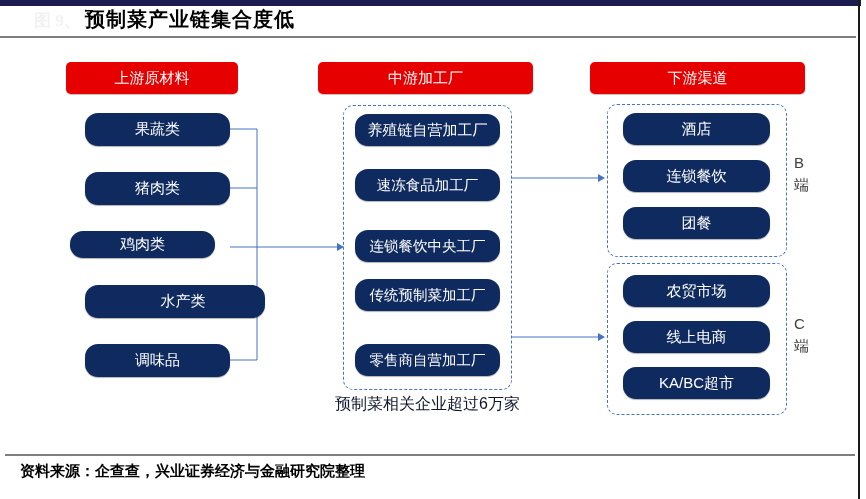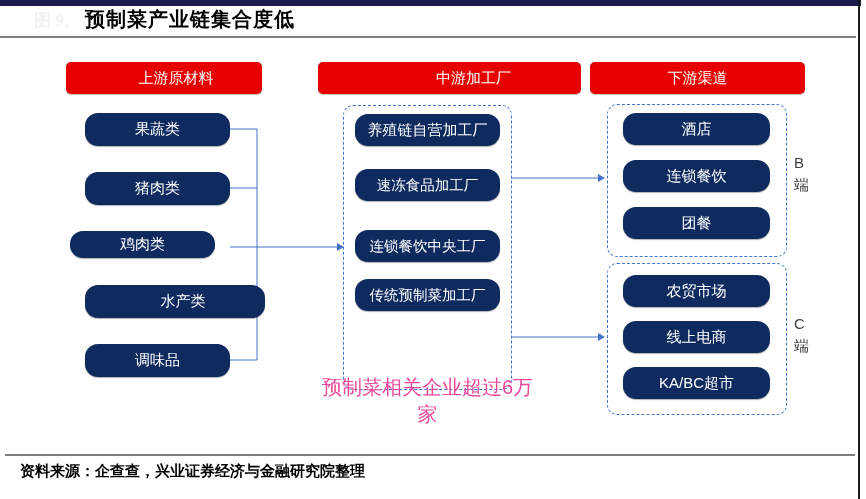--- a/index.html
+++ b/index.html
@@ -12,32 +12,32 @@
 
   .figure-label{position:absolute;left:34px;top:9px;font-size:17px;color:#f2f2f2;
     font-family:"Liberation Serif",serif;font-weight:bold;}
   .page-title{position:absolute;left:85px;top:6px;font-size:20px;font-weight:bold;color:#000;
     font-family:"Liberation Serif",serif;letter-spacing:1px;}
   .title-rule{position:absolute;left:0;top:36px;width:856px;height:2px;background:var(--divider_gray,#7f7f7f);}
 
   .col-header{position:absolute;height:32px;background:var(--header_red,#e60000);
     color:#fff;font-size:15px;border-radius:5px;display:flex;align-items:center;justify-content:center;
     box-shadow:0 1px 1px rgba(0,0,0,0.25);}
-  .hdr-up{left:66px;top:62px;width:172px;padding-left:24px;}
-  .hdr-mid{left:318px;top:62px;width:215px;padding-left:48px;}
+  .hdr-up{left:66px;top:62px;width:172px;}
+  .hdr-mid{left:318px;top:62px;width:215px;}
   .hdr-down{left:590px;top:62px;width:215px;}
 
   .navy-box{position:absolute;background:var(--box_navy,#0e2a5e);color:#fff;font-size:15px;
     border-radius:13px;display:flex;align-items:center;justify-content:center;
     box-shadow:0 1px 1px rgba(0,0,0,0.3);}
 
   .dashed-group{position:absolute;border:1.5px dashed var(--connector_blue,#4472c4);border-radius:10px;}
 
-  .mid-caption{position:absolute;left:320px;top:374px;width:215px;text-align:center;
-    font-size:20px;color:#ec4899;}
+  .mid-caption{position:absolute;left:320px;top:394px;width:215px;text-align:center;
+    font-size:16px;color:#0f172a;}
 
   .side-label{position:absolute;font-size:15px;color:#404040;white-space:pre-line;line-height:1.45;}
 
   .bottom-rule{position:absolute;left:5px;top:454px;width:850px;height:2px;background:var(--divider_gray,#7f7f7f);}
   .source-line{position:absolute;left:20px;top:462px;font-size:15px;font-weight:bold;color:#000;
     font-family:"Liberation Serif",serif;}
 
   svg.connectors{position:absolute;left:0;top:0;width:866px;height:499px;pointer-events:none;}
 </style>
 </head>
@@ -78,20 +78,21 @@
   <div class="navy-box" style="left:85px;top:172px;width:145px;height:33px;">猪肉类</div>
   <div class="navy-box" style="left:70px;top:231px;width:145px;height:27px;text-align:center;">鸡肉类</div>
   <div class="navy-box" style="left:85px;top:285px;width:164px;height:33px;padding-left:16px;">水产类</div>
   <div class="navy-box" style="left:85px;top:344px;width:145px;height:33px;">调味品</div>
 
   <div class="dashed-group" style="left:343px;top:105px;width:167px;height:283px;"></div>
   <div class="navy-box" style="left:355px;top:114px;width:145px;height:32px;font-size:15px;">养殖链自营加工厂</div>
   <div class="navy-box" style="left:355px;top:169px;width:145px;height:32px;font-size:14.5px;">速冻食品加工厂</div>
   <div class="navy-box" style="left:355px;top:230px;width:145px;height:32px;font-size:14.5px;">连锁餐饮中央工厂</div>
   <div class="navy-box" style="left:355px;top:279px;width:145px;height:32px;font-size:14.5px;">传统预制菜加工厂</div>
+  <div class="navy-box" style="left:355px;top:344px;width:145px;height:32px;font-size:14.5px;">零售商自营加工厂</div>
   <div class="mid-caption">预制菜相关企业超过6万家</div>
 
   <div class="dashed-group" style="left:607px;top:104px;width:178px;height:151px;"></div>
   <div class="navy-box" style="left:623px;top:160px;width:147px;height:32px;">连锁餐饮</div>
   <div class="navy-box" style="left:623px;top:113px;width:147px;height:32px;">酒店</div>
   <div class="navy-box" style="left:623px;top:207px;width:147px;height:32px;">团餐</div>
   <div class="side-label" style="left:794px;top:152px;">B
 端</div>
 
   <div class="dashed-group" style="left:607px;top:263px;width:178px;height:150px;"></div>

